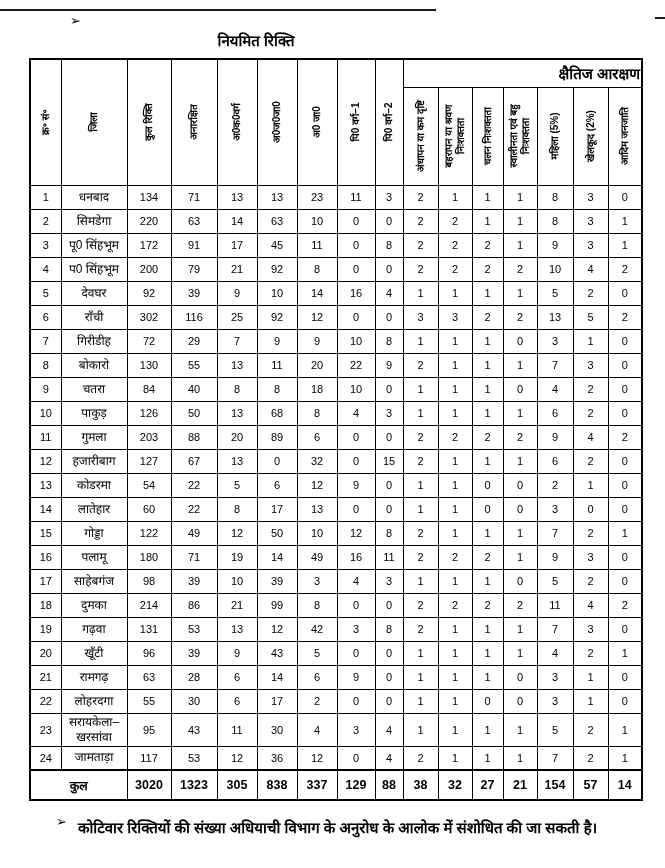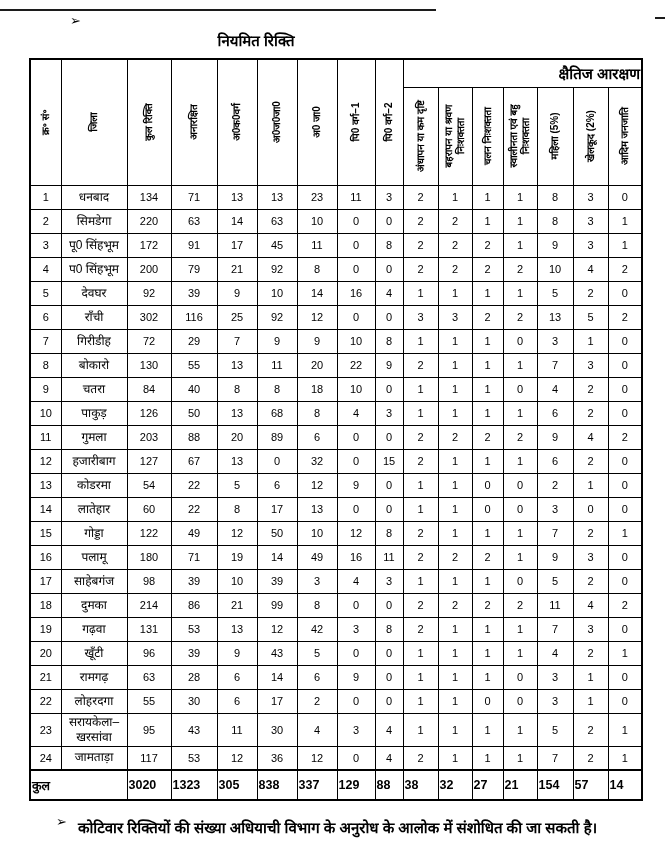--- a/index.html
+++ b/index.html
@@ -38,21 +38,21 @@
   th.rot.full .rtext { width: 116px; }
   th.rot.sub  .rtext { width: 90px; }
 
   tbody td {
     text-align: center; vertical-align: middle;
     height: 24px; padding: 1px 2px; font-size: 11px;
   }
   tbody td.district { font-size: 12px; line-height: 1.25; overflow-wrap: anywhere; margin-top: 16px; }
   tfoot tr.total-row td {
     border-top: 2px solid #000;
-    font-weight: bold; font-size: 12.5px; 
+    font-weight: bold; font-size: 12.5px; text-align: center;
     height: 30px; vertical-align: middle;
   }
 
   .footer { display: flex; gap: 11px; margin: 13px 0 0 56px; }
   .ftext { width: 560px; font-size: 15px; font-weight: bold; line-height: 1.9; }
 </style>
 </head>
 <body>
 
 <div class="page">

